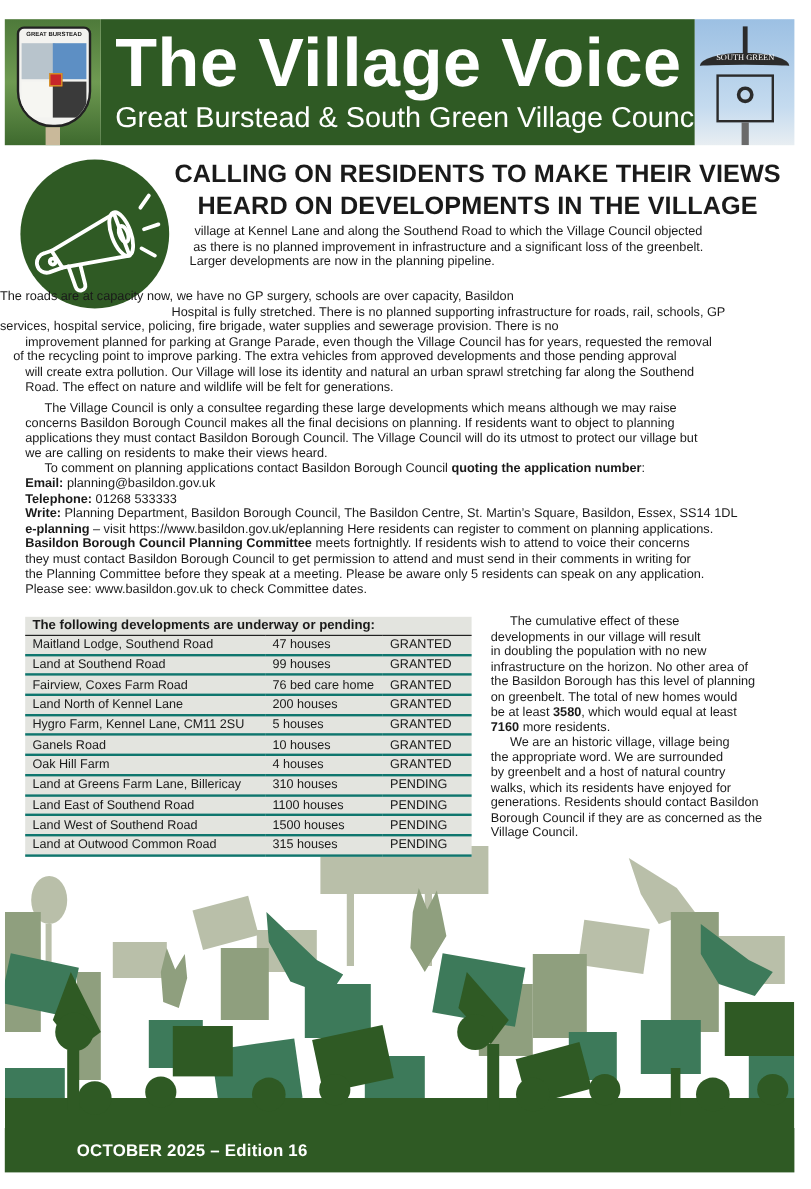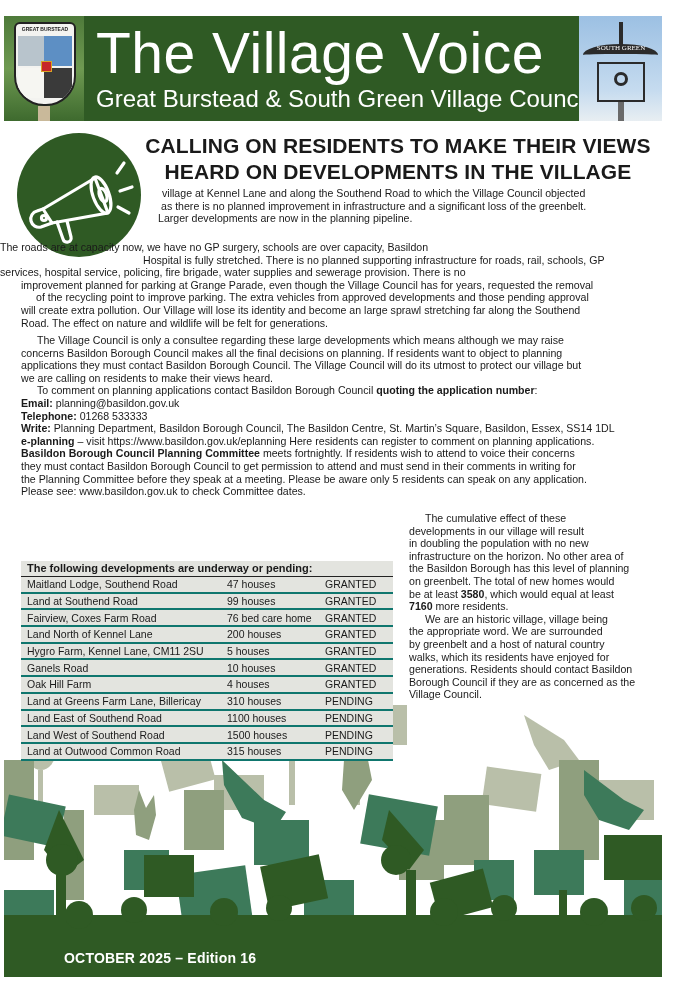--- a/index.html
+++ b/index.html
@@ -11,42 +11,42 @@
   .crest-left { width: 80px; height: 105px; background: linear-gradient(180deg,#4e7a3a 0%,#6f9a52 50%,#3e6a2e 100%); position: relative; overflow: hidden; }
   .crest-left .shield { position: absolute; left: 10px; top: 6px; width: 62px; height: 84px; background: #f3f3f0; border: 2px solid #222; border-radius: 6px 6px 30px 30px; overflow: hidden; }
   .crest-left .shield .band { position:absolute; left:0; right:0; top:0; height:10px; font-size:5px; text-align:center; line-height:10px; color:#222; font-weight:bold; }
   .crest-left .shield .q1 { position:absolute; left:2px; top:12px; width:28px; height:30px; background:#b8c4cc; }
   .crest-left .shield .q2 { position:absolute; right:2px; top:12px; width:28px; height:30px; background:#5d8fc4; }
   .crest-left .shield .q3 { position:absolute; left:2px; top:44px; width:28px; height:30px; background:#f6f6f2; }
   .crest-left .shield .q4 { position:absolute; right:2px; top:44px; width:28px; height:30px; background:#3a3a3a; }
   .crest-left .shield .mid { position:absolute; left:25px; top:37px; width:11px; height:11px; background:#c7262a; border:1px solid #d7a525; }
   .crest-left .post { position:absolute; left:34px; top:90px; width:12px; height:15px; background:#c9b99a; }
   .title-block { width: 495px; height: 105px; background: #2f5a24; color: #fff; padding-left: 12px; }
-  .title-main { font-size: 57px; font-weight: normal; line-height: 62px; letter-spacing: 0.5px; margin-top: 6px; white-space: nowrap; }
+  .title-main { font-size: 57px; font-weight: bold; line-height: 62px; letter-spacing: 0.5px; margin-top: 6px; white-space: nowrap; }
   .title-sub { font-size: 24px; line-height: 30px; white-space: nowrap; }
   .crest-right { width: 83px; height: 105px; background: linear-gradient(180deg,#9cc0e3 0%,#c5dbef 70%,#e8eef2 100%); position: relative; overflow: hidden; }
   .crest-right .arch { position:absolute; left:4px; top:28px; width:75px; height:22px; border-top:10px solid #2b2b2b; border-radius:50% 50% 0 0; }
   .crest-right .arch-text { position:absolute; left:10px; top:28px; width:64px; font-size:7px; font-family:"Liberation Serif",serif; color:#fff; text-align:center; font-weight:normal; }
   .crest-right .frame { position:absolute; left:18px; top:46px; width:48px; height:40px; border:2px solid #2b2b2b; }
   .crest-right .target { position:absolute; left:35px; top:56px; width:14px; height:14px; border:3px solid #2b2b2b; border-radius:50%; }
   .crest-right .pole { position:absolute; left:39px; top:86px; width:6px; height:19px; background:#6a6a6a; }
   .crest-right .finial { position:absolute; left:40px; top:6px; width:4px; height:24px; background:#2b2b2b; }
 
   
   .megaphone-badge { position: absolute; left: 17px; top: 133px; width: 124px; height: 124px; border-radius: 50%; background: #2f5a24; }
   .megaphone-badge svg { position:absolute; left:0; top:0; }
   .headline { position: absolute; left: 140px; top: 133px; width: 516px; text-align: center; font-weight: bold; font-size: 21px; line-height: 26px; color: #1a1a1a; letter-spacing: 0.1px; }
 
   .body-text { position: absolute; font-size: 10.6px; line-height: 12.6px; color: #1a1a1a; }
   .body-text p { white-space: nowrap; }
   .body-text b { font-weight: bold; }
   .indent { padding-left: 16px; }
 
   
-  .dev-table { position: absolute; left: 21px; top: 514px; width: 372px; border-collapse: collapse; background: #e3e4df; font-size: 10.5px; margin-top: 47px; }
+  .dev-table { position: absolute; left: 21px; top: 514px; width: 372px; border-collapse: collapse; background: #e3e4df; font-size: 10.5px; }
   .dev-table th { text-align: left; font-weight: bold; font-size: 11px; padding: 1px 6px; height: 15px; border-bottom: 1px solid #222; }
   .dev-table td { padding: 0 6px; height: 16.7px; border-bottom: 2px solid #0f766e; white-space: nowrap; }
   .dev-table td.c1 { width: 200px; }
   .dev-table td.c2 { width: 98px; }
 
   .side-text { position: absolute; left: 409px; top: 512px; width: 260px; font-size: 10.6px; line-height: 12.6px; }
   .side-text p { white-space: nowrap; }
 
   
   .crowd { position: absolute; left: 4px; top: 700px; width: 658px; height: 240px; overflow: hidden; }
@@ -104,22 +104,22 @@
 <div class="body-text" style="left:161px; top:187px;">
   <p style="padding-left:1px">village at Kennel Lane and along the Southend Road to which the Village Council objected</p>
   <p style="padding-left:-1px">as there is no planned improvement in infrastructure and a significant loss of the greenbelt.</p>
   <p style="margin-left:-3px">Larger developments are now in the planning pipeline.</p>
 </div>
 <div class="body-text" style="left:0; top:241px; width:676px;">
   <p style="">The roads are at capacity now, we have no GP surgery, schools are over capacity, Basildon</p>
   <p style="padding-left:143px">Hospital is fully stretched. There is no planned supporting infrastructure for roads, rail, schools, GP</p>
   <p style="">services, hospital service, policing, fire brigade, water supplies and sewerage provision. There is no</p>
   <p style="padding-left:21px">improvement planned for parking at Grange Parade, even though the Village Council has for years, requested the removal</p>
-  <p style="padding-left:36px">of the recycling point to improve parking. The extra vehicles from approved developments and those pending approval</p>
-  <p style="padding-left:21px">will create extra pollution. Our Village will lose its identity and become an large sprawl stretching far along the Southend</p>
+  <p style="padding-left:11px">of the recycling point to improve parking. The extra vehicles from approved developments and those pending approval</p>
+  <p style="padding-left:21px">will create extra pollution. Our Village will lose its identity and natural an urban sprawl stretching far along the Southend</p>
   <p style="padding-left:21px">Road. The effect on nature and wildlife will be felt for generations.</p>
 </div>
 <div class="body-text" style="left:21px; top:334px;">
   <p class="indent">The Village Council is only a consultee regarding these large developments which means although we may raise</p>
   <p>concerns Basildon Borough Council makes all the final decisions on planning. If residents want to object to planning</p>
   <p>applications they must contact Basildon Borough Council. The Village Council will do its utmost to protect our village but</p>
   <p>we are calling on residents to make their views heard.</p>
   <p class="indent"><span>To comment on planning applications contact Basildon Borough Council </span><b>quoting the application number</b><span>:</span></p>
   <p><b>Email:</b><span> planning@basildon.gov.uk</span></p>
   <p><b>Telephone:</b><span> 01268 533333</span></p>

